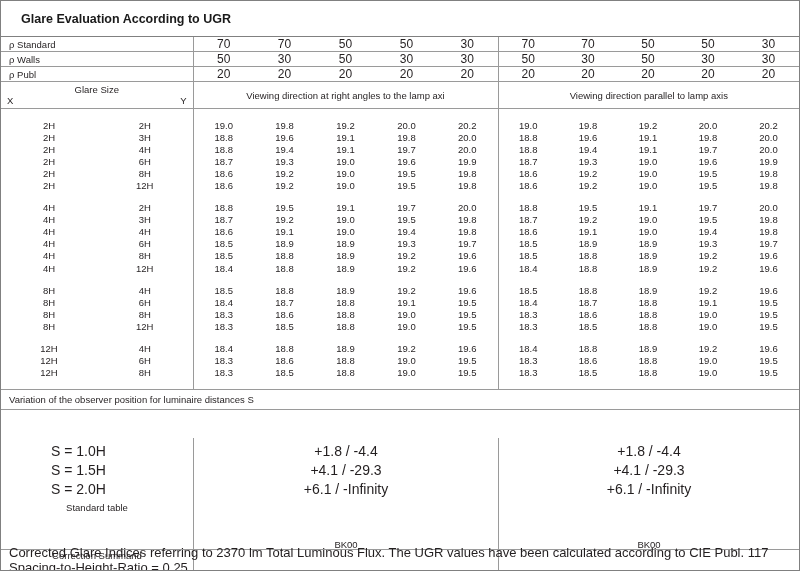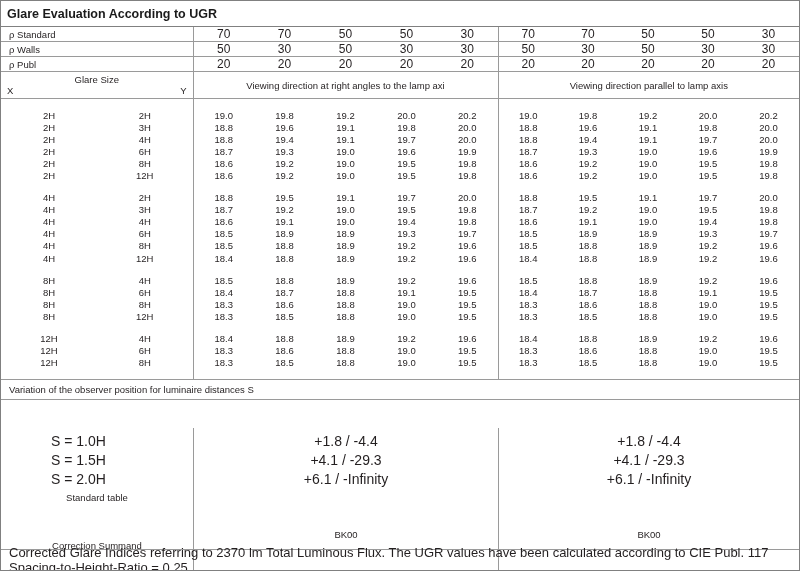--- a/index.html
+++ b/index.html
@@ -14,25 +14,25 @@
   #page {
     position: relative;
     width: 800px;
     height: 571px;
     box-sizing: border-box;
     border: 1px solid #808080;
     background: #ffffff;
     overflow: hidden;
   }
   .title-bar {
-    height: 26px;
+    height: 36px;
     border-bottom: 1px solid #808080;
     display: flex;
     align-items: center;
-    padding-left: 6px;
+    padding-left: 20px;
     box-sizing: border-box;
   }
   .title-bar .title {
     font-size: 12.5px;
     font-weight: bold;
     color: #1a1a1a;
   }
   table.grid {
     border-collapse: collapse;
     width: 100%;

